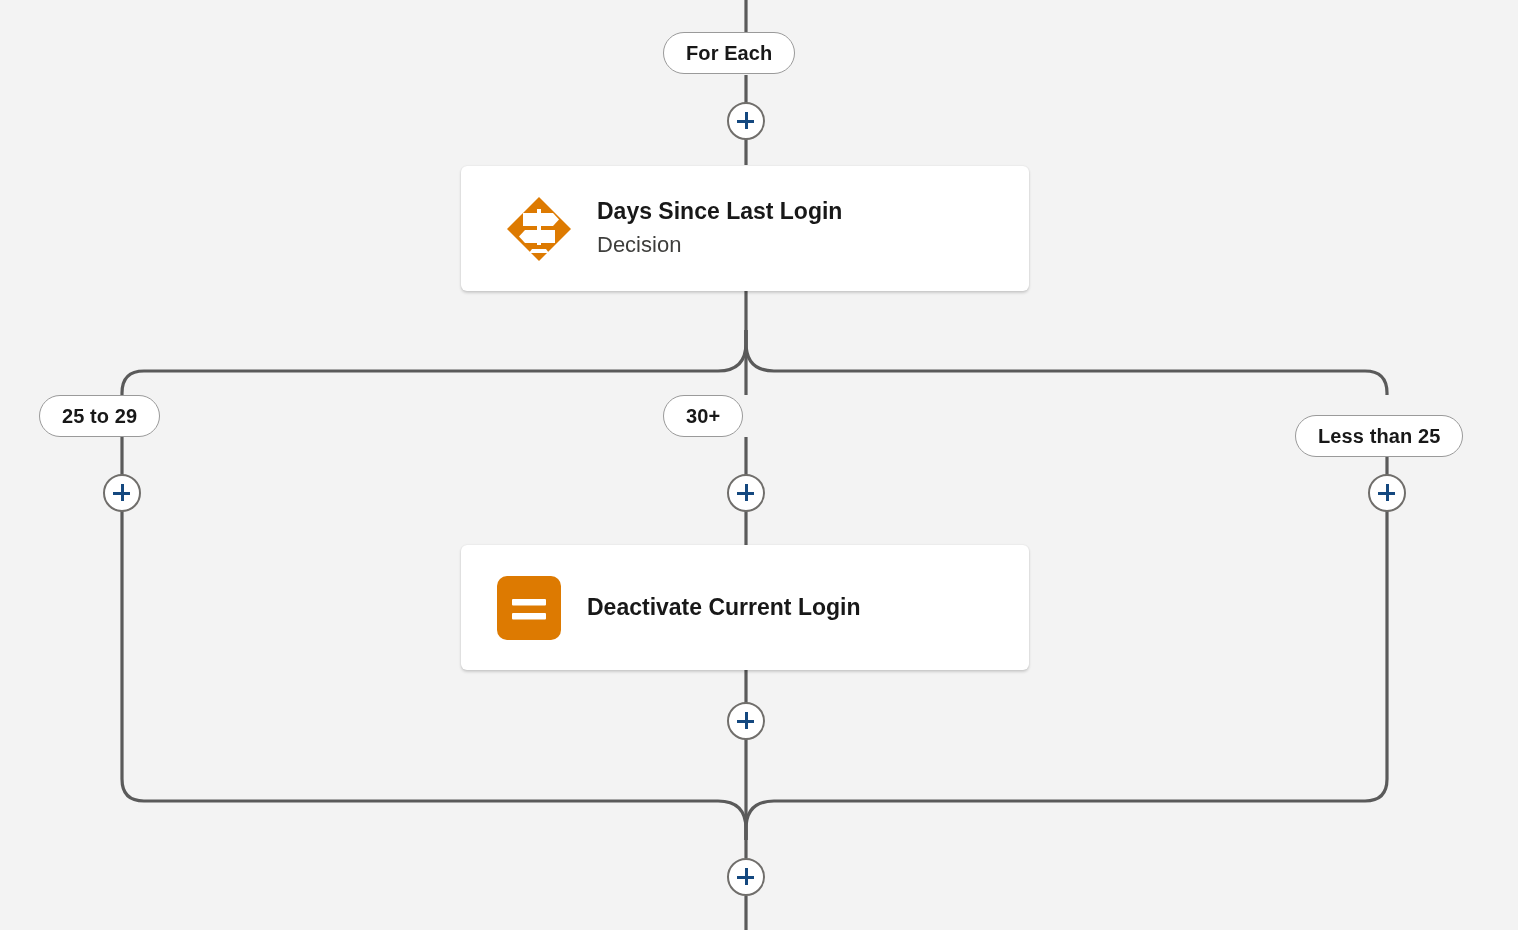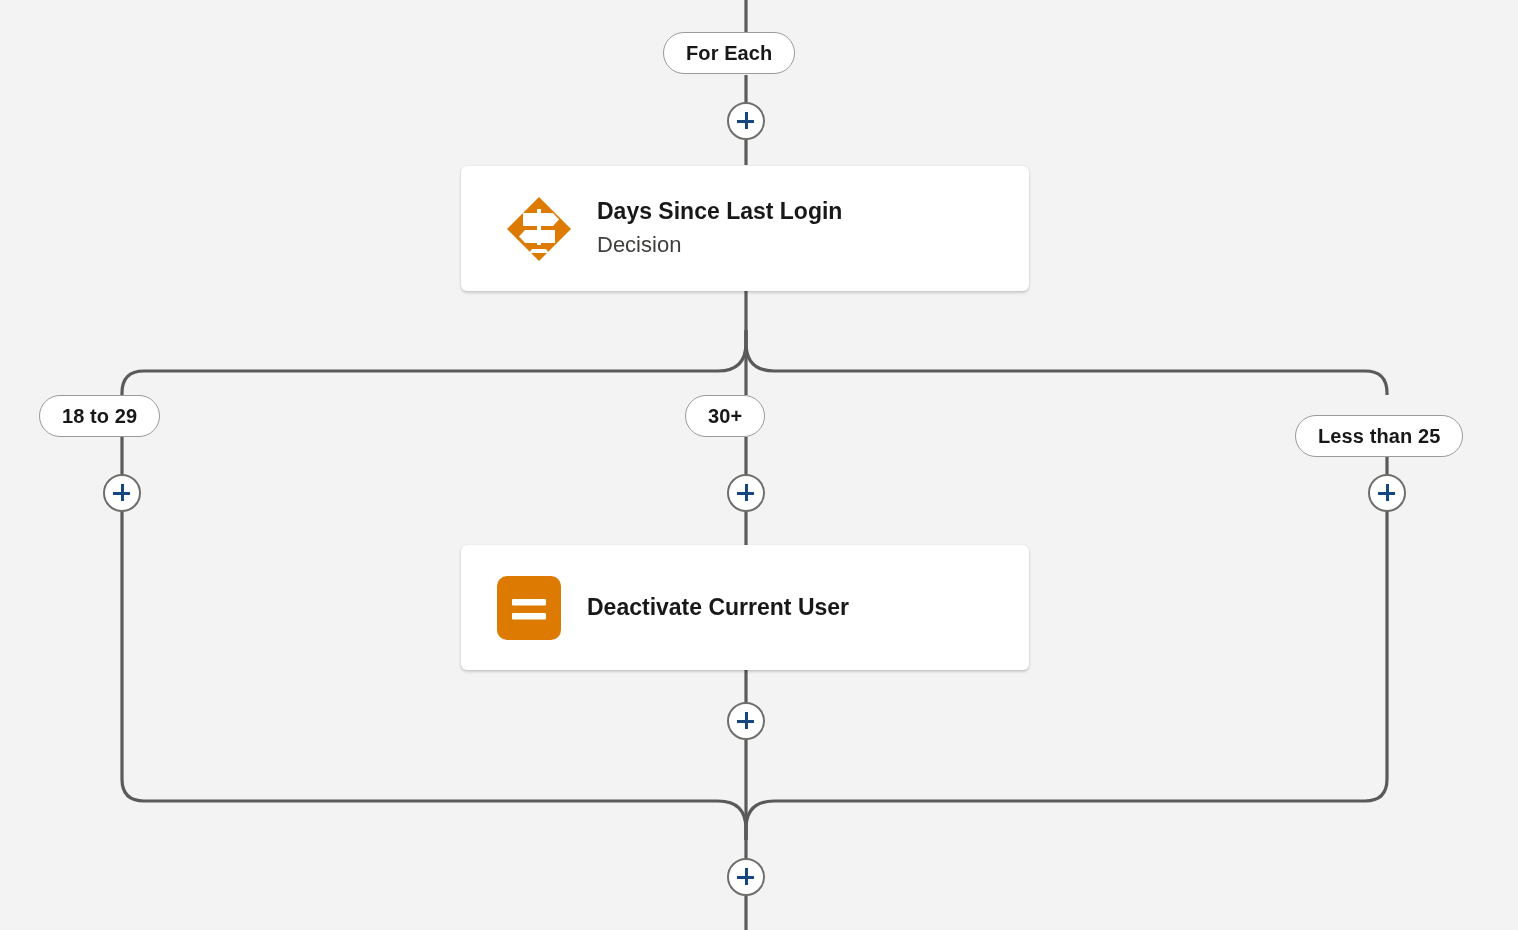--- a/index.html
+++ b/index.html
@@ -178,45 +178,45 @@
         <path d="M27 54 L41 54 L44 58 L24 58 Z" fill="#ffffff"></path>
       </svg>
     </div>
     <div class="node-text">
       <div class="node-title">Days Since Last Login</div>
       <div class="node-subtitle">Decision</div>
     </div>
   </div>
 
   <div class="pill" style="left:39px; top:395px;">
-    <span>18 to 29</span>
-  </div>
-
-  <div class="pill" style="left:685px; top:395px;align-items:center;">
+    <span>25 to 29</span>
+  </div>
+
+  <div class="pill" style="left:663px; top:395px;align-items:center;">
     <span>30+</span>
   </div>
 
   <div class="pill" style="left:1295px; top:395px;margin-top:20px;">
     <span>Less than 25</span>
   </div>
 
   <div class="plus-btn" style="left:103px; top:474px;"></div>
   <div class="plus-btn" style="left:727px; top:474px;"></div>
   <div class="plus-btn" style="left:1368px; top:474px;"></div>
 
   <div class="node-card" style="left:461px; top:545px;">
     <div class="node-icon">
       <svg width="68" height="68" viewBox="0 0 68 68" aria-hidden="true">
         <rect x="2" y="2" width="64" height="64" rx="10" ry="10" fill="#dd7a01"></rect>
         <rect x="17" y="25" width="34" height="6.5" rx="1" fill="#ffffff"></rect>
         <rect x="17" y="39" width="34" height="6.5" rx="1" fill="#ffffff"></rect>
       </svg>
     </div>
     <div class="node-text">
-      <div class="node-title">Deactivate Current User</div>
+      <div class="node-title">Deactivate Current Login</div>
     </div>
   </div>
 
   <div class="plus-btn" style="left:727px; top:702px;"></div>
 
   <div class="plus-btn" style="left:727px; top:858px;"></div>
 
 </div>
 
 </body></html>

